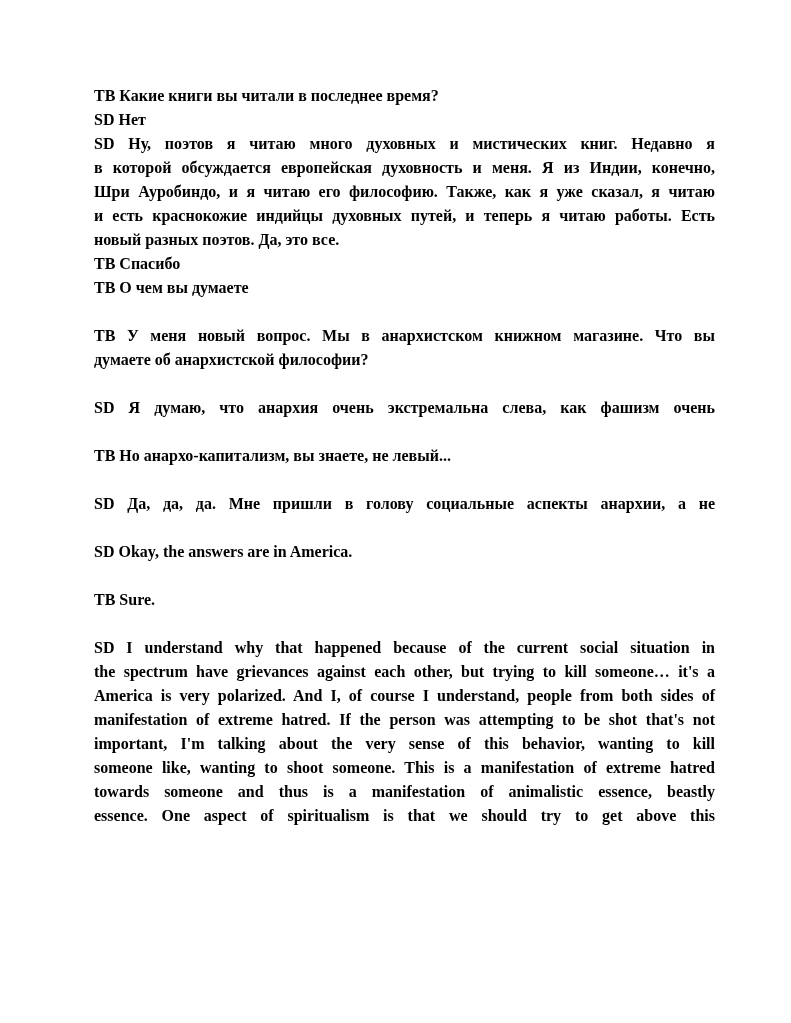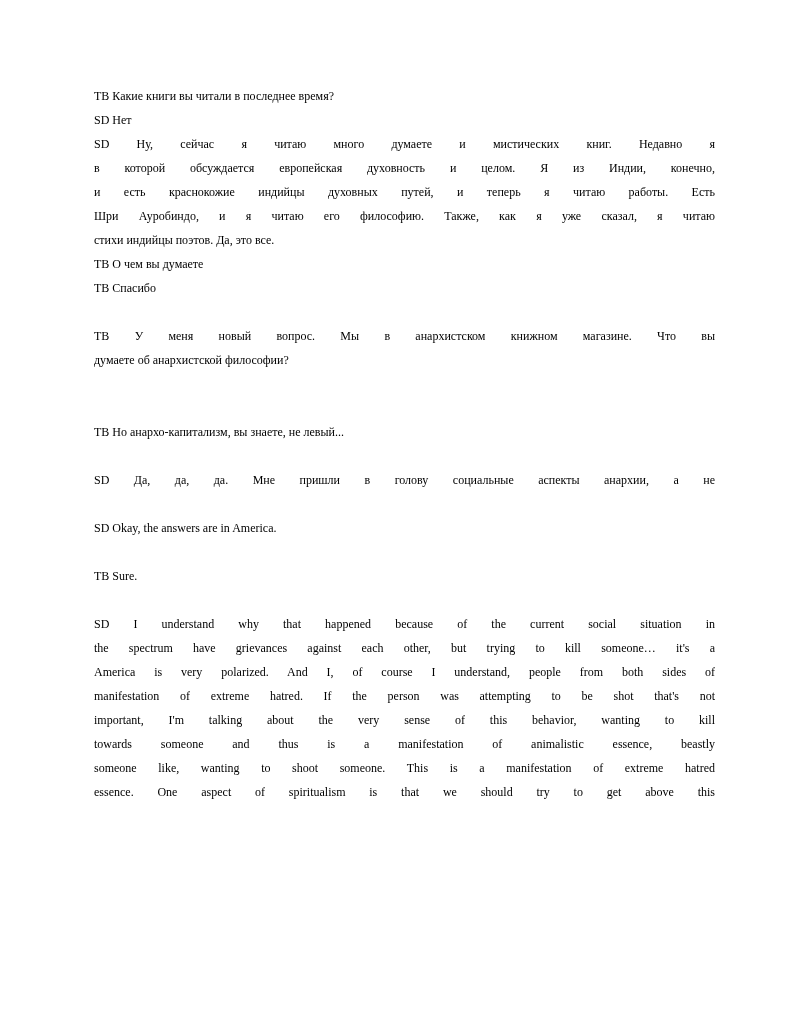--- a/index.html
+++ b/index.html
@@ -15,21 +15,22 @@
     overflow: hidden;
     font-family: "Liberation Serif", "DejaVu Serif", serif;
     color: #000000;
     box-sizing: border-box;
   }
   .text-area {
     position: absolute;
     left: 94px;
     top: 84px;
     width: 621px;
-    font-size: 12px;
+    font-size: 16px;
+    font-weight: bold;
   }
   .para {
     margin: 0;
     padding: 0;
   }
   .line {
     line-height: 24px;
     text-align: justify;
     text-align-last: left;
     white-space: normal;
@@ -47,43 +48,44 @@
 
 <div class="page">
   <div class="text-area">
       <div class="para">
         <div class="line">ТВ Какие книги вы читали в последнее время?</div>
       </div>
       <div class="para">
         <div class="line">SD Нет</div>
       </div>
       <div class="para">
-        <div class="line jl">SD Ну, сейчас я читаю много думаете и мистических книг. Недавно я</div>
-        <div class="line jl">в которой обсуждается европейская духовность и целом. Я из Индии, конечно,</div>
+        <div class="line jl">SD Ну, поэтов я читаю много духовных и мистических книг. Недавно я</div>
+        <div class="line jl">в которой обсуждается европейская духовность и меня. Я из Индии, конечно,</div>
+        <div class="line jl">Шри Ауробиндо, и я читаю его философию. Также, как я уже сказал, я читаю</div>
         <div class="line jl">и есть краснокожие индийцы духовных путей, и теперь я читаю работы. Есть</div>
-        <div class="line jl">Шри Ауробиндо, и я читаю его философию. Также, как я уже сказал, я читаю</div>
-        <div class="line">стихи индийцы поэтов. Да, это все.</div>
+        <div class="line">новый разных поэтов. Да, это все.</div>
+      </div>
+      <div class="para">
+        <div class="line">ТВ Спасибо</div>
       </div>
       <div class="para">
         <div class="line">ТВ О чем вы думаете</div>
-      </div>
-      <div class="para">
-        <div class="line">ТВ Спасибо</div>
       </div>
       <div class="para">
         <div class="line blank">&nbsp;</div>
       </div>
       <div class="para">
         <div class="line jl">ТВ У меня новый вопрос. Мы в анархистском книжном магазине. Что вы</div>
         <div class="line">думаете об анархистской философии?</div>
       </div>
       <div class="para">
         <div class="line blank">&nbsp;</div>
       </div>
       <div class="para">
+        <div class="line jl">SD Я думаю, что анархия очень экстремальна слева, как фашизм очень</div>
       </div>
       <div class="para">
         <div class="line blank">&nbsp;</div>
       </div>
       <div class="para">
         <div class="line">ТВ Но анархо-капитализм, вы знаете, не левый...</div>
       </div>
       <div class="para">
         <div class="line blank">&nbsp;</div>
       </div>
@@ -104,18 +106,18 @@
       </div>
       <div class="para">
         <div class="line blank">&nbsp;</div>
       </div>
       <div class="para">
         <div class="line jl">SD I understand why that happened because of the current social situation in</div>
         <div class="line jl">the spectrum have grievances against each other, but trying to kill someone… it's a</div>
         <div class="line jl">America is very polarized. And I, of course I understand, people from both sides of</div>
         <div class="line jl">manifestation of extreme hatred. If the person was attempting to be shot that's not</div>
         <div class="line jl">important, I'm talking about the very sense of this behavior, wanting to kill</div>
+        <div class="line jl">someone like, wanting to shoot someone. This is a manifestation of extreme hatred</div>
         <div class="line jl">towards someone and thus is a manifestation of animalistic essence, beastly</div>
-        <div class="line jl">someone like, wanting to shoot someone. This is a manifestation of extreme hatred</div>
         <div class="line jl">essence. One aspect of spiritualism is that we should try to get above this</div>
       </div>
     </div>
 </div>
 
 </body></html>

